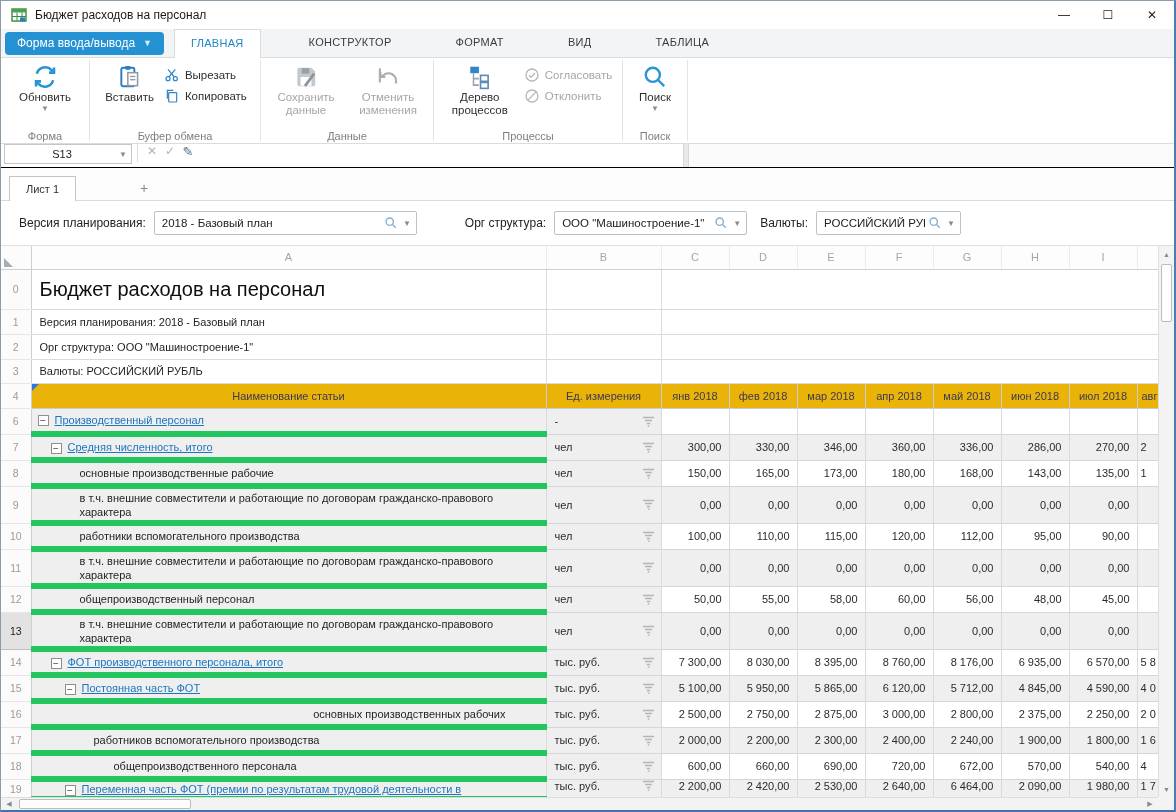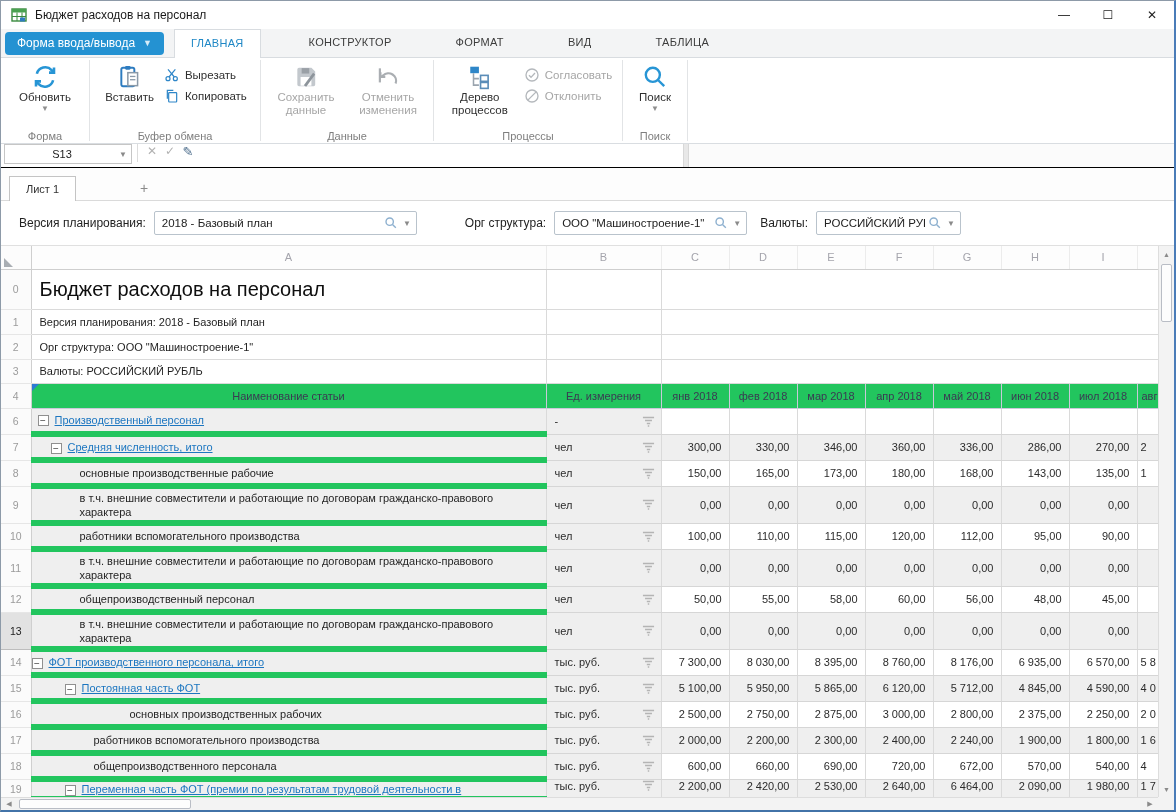--- a/index.html
+++ b/index.html
@@ -83,21 +83,21 @@
   th.rowhdr.sel { background:#e2e2e2; color:#1c1c1c; border-bottom:1px solid #bdbdbd; }
   th.corner { background:#fcfcfc; border-right:1px solid #cfcfcf; border-bottom:1px solid #cfcfcf; position:relative; }
   th.corner::after { content:""; position:absolute; bottom:2px; left:3px;
     border-left:9px solid #a9aeb3; border-top:9px solid transparent; }
   th.colhdr { background:#fdfdfd; color:#a4a4ac; font-size:11px; text-align:center;
     border-bottom:1px solid #cfcfcf; border-left:1px solid #ececec; }
   td.infoA { background:#fff; font-size:11px; color:#1f1f1f; padding-left:8px;
     border-right:1px solid #dadada; border-bottom:1px solid #dadada; white-space:nowrap; }
   td.titleA { font-size:20px; font-weight:bold; color:#0f0f0f; }
   td.infoB, td.infoM { background:#fff; border-bottom:1px solid #dadada; border-right:1px solid #dadada; }
-  td.hA, td.hB, td.hM { background:#22c55e; font-size:11px; color:#3a3a52; text-align:center;
+  td.hA, td.hB, td.hM { background:#eab308; font-size:11px; color:#3a3a52; text-align:center;
     border:1px solid #c9c9d9; }
   td.hA { position:relative; }
   td.hA::before { content:""; position:absolute; top:0; left:0;
     border-top:7px solid #2d7cd4; border-right:7px solid transparent; }
   td.hPart { text-align:left; padding-left:4px; white-space:nowrap; }
   td.nameCell { background:#efefef; font-size:11px; color:#252525;
     border-right:1px solid #dadada; border-bottom:6px solid #22c55e; vertical-align:middle; line-height:14px; padding-right:40px;}
   td.unitCell { background:#efefef; border-right:1px solid #dadada; border-bottom:1px solid #d6d6d6; }
   .unitwrap { display:flex; align-items:center; }
   .unitwrap .utxt { flex:1; font-size:11px; color:#2b2b2b; padding-left:8px; white-space:nowrap;}
@@ -549,21 +549,21 @@
             <td class="val shade">0,00</td>
             <td class="val shade">0,00</td>
             <td class="val shade">0,00</td>
             <td class="val shade">0,00</td>
             <td class="val shade">0,00</td>
             <td class="val shade">0,00</td>
             <td class="part shade"></td>
           </tr>
           <tr style="height: 26px;">
             <th class="rowhdr">14</th>
-            <td class="nameCell" style=""><span class="cbox">−</span><span class="lnk">ФОТ производственного персонала, итого</span></td>
+            <td class="nameCell" style="padding-left: 19px;"><span class="cbox">−</span><span class="lnk">ФОТ производственного персонала, итого</span></td>
             <td class="unitCell">
               <div class="unitwrap">
                 <span class="utxt">тыс. руб.</span>
                 <svg viewBox="0 0 14 11">
                   <path d="M1 1.2h12M3.3 4.4h7.4M5.2 7.6h3.6M6.2 10.4h1.6" stroke="#b4b4b4" stroke-width="1.5" fill="none"></path>
                 </svg>
               </div>
             </td>
             <td class="val">7 300,00</td>
             <td class="val">8 030,00</td>
@@ -589,21 +589,21 @@
             <td class="val shade">5 950,00</td>
             <td class="val shade">5 865,00</td>
             <td class="val shade">6 120,00</td>
             <td class="val shade">5 712,00</td>
             <td class="val shade">4 845,00</td>
             <td class="val shade">4 590,00</td>
             <td class="part shade">4 0</td>
           </tr>
           <tr style="height: 26px;">
             <th class="rowhdr">16</th>
-            <td class="nameCell" style="padding-left: 98px;"><span>основных производственных рабочих</span></td>
+            <td class="nameCell" style="padding-left: 62px; text-align: right;"><span>основных производственных рабочих</span></td>
             <td class="unitCell">
               <div class="unitwrap">
                 <span class="utxt">тыс. руб.</span>
                 <svg viewBox="0 0 14 11">
                   <path d="M1 1.2h12M3.3 4.4h7.4M5.2 7.6h3.6M6.2 10.4h1.6" stroke="#b4b4b4" stroke-width="1.5" fill="none"></path>
                 </svg>
               </div>
             </td>
             <td class="val">2 500,00</td>
             <td class="val">2 750,00</td>
@@ -629,21 +629,21 @@
             <td class="val shade">2 200,00</td>
             <td class="val shade">2 300,00</td>
             <td class="val shade">2 400,00</td>
             <td class="val shade">2 240,00</td>
             <td class="val shade">1 900,00</td>
             <td class="val shade">1 800,00</td>
             <td class="part shade">1 6</td>
           </tr>
           <tr style="height: 26px;">
             <th class="rowhdr">18</th>
-            <td class="nameCell" style="padding-left: 62px; margin-left: 26px;"><span>общепроизводственного персонала</span></td>
+            <td class="nameCell" style="padding-left: 82px; margin-left: 26px;"><span>общепроизводственного персонала</span></td>
             <td class="unitCell">
               <div class="unitwrap">
                 <span class="utxt">тыс. руб.</span>
                 <svg viewBox="0 0 14 11">
                   <path d="M1 1.2h12M3.3 4.4h7.4M5.2 7.6h3.6M6.2 10.4h1.6" stroke="#b4b4b4" stroke-width="1.5" fill="none"></path>
                 </svg>
               </div>
             </td>
             <td class="val">600,00</td>
             <td class="val">660,00</td>

